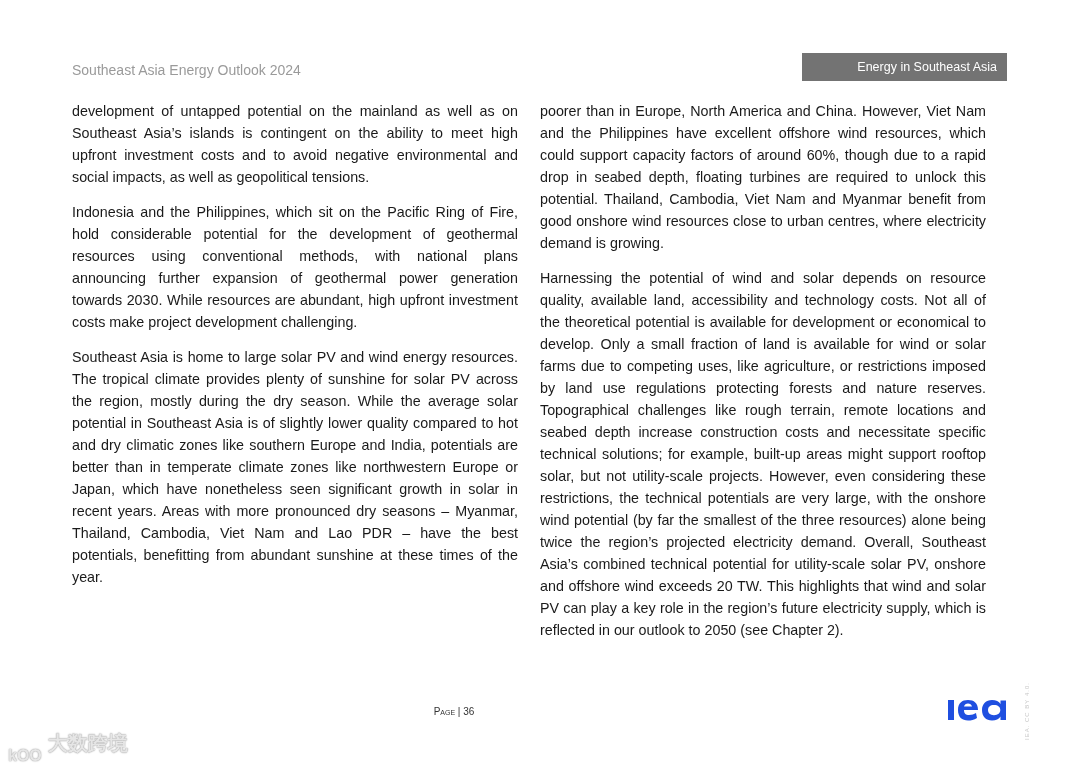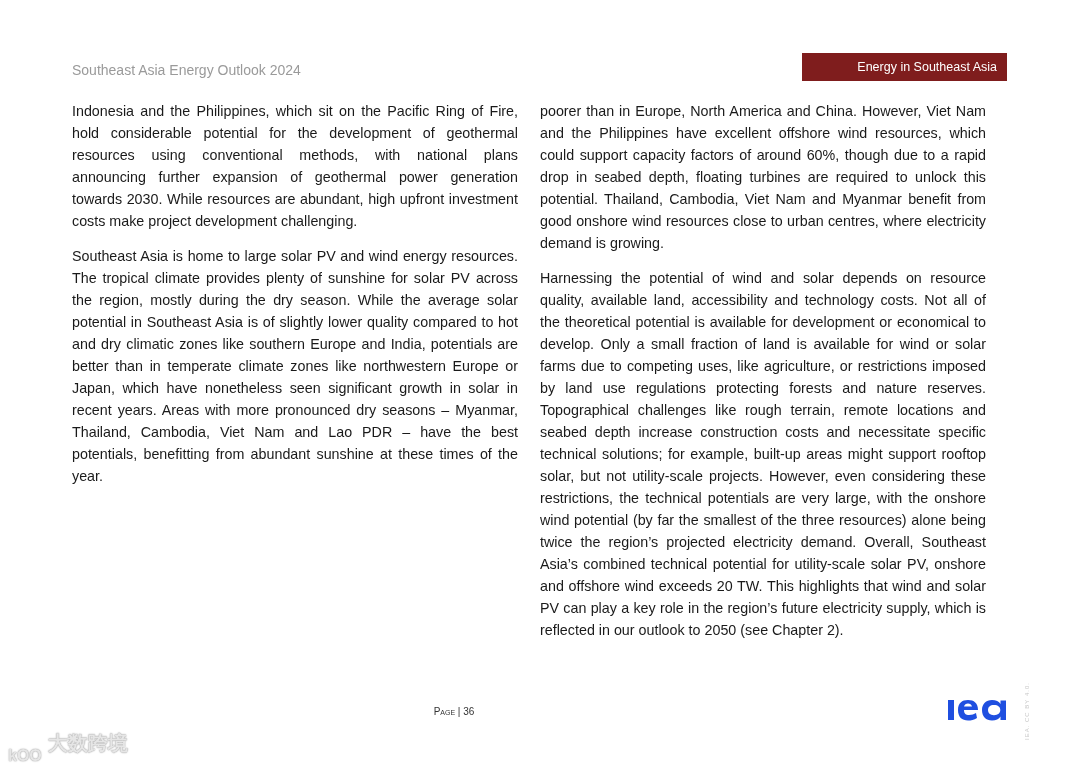--- a/index.html
+++ b/index.html
@@ -5,21 +5,21 @@
   html, body { margin: 0; padding: 0; }
   body {
     width: 1080px; height: 764px; background: #ffffff; position: relative; overflow: hidden;
     font-family: "Liberation Sans", sans-serif; color: #1a1a1a;
   }
   .doc-title {
     position: absolute; left: 72px; top: 46px; font-size: 14px; color: #9a9a9a; margin-top: 16px;
   }
   .section-tag {
     position: absolute; left: 802px; top: 53px; width: 205px; height: 28px;
-    background: #7f1d1d; color: #ffffff; font-size: 12.5px;
+    background: #737373; color: #ffffff; font-size: 12.5px;
     display: flex; align-items: center; justify-content: flex-end; padding-right: 10px; box-sizing: border-box;
   }
   .col {
     position: absolute; top: 100px; width: 446px;
     font-size: 14.3px; line-height: 22px; text-align: justify;
   }
   .col.left { left: 72px; }
   .col.right { left: 528px; margin-left: 12px; }
   .col p { margin: 0 0 13px 0; }
   .page-num {
@@ -44,20 +44,21 @@
 </style>
 </head>
 <body>
 
 <div class="doc-title">Southeast Asia Energy Outlook 2024</div>
 <div class="section-tag">
   <span>Energy in Southeast Asia</span>
 </div>
 
 <div class="col left">
+  <p>development of untapped potential on the mainland as well as on Southeast Asia’s islands is contingent on the ability to meet high upfront investment costs and to avoid negative environmental and social impacts, as well as geopolitical tensions.</p>
   <p>Indonesia and the Philippines, which sit on the Pacific Ring of Fire, hold considerable potential for the development of geothermal resources using conventional methods, with national plans announcing further expansion of geothermal power generation towards 2030. While resources are abundant, high upfront investment costs make project development challenging.</p>
   <p>Southeast Asia is home to large solar PV and wind energy resources. The tropical climate provides plenty of sunshine for solar PV across the region, mostly during the dry season. While the average solar potential in Southeast Asia is of slightly lower quality compared to hot and dry climatic zones like southern Europe and India, potentials are better than in temperate climate zones like northwestern Europe or Japan, which have nonetheless seen significant growth in solar in recent years. Areas with more pronounced dry seasons – Myanmar, Thailand, Cambodia, Viet Nam and Lao PDR – have the best potentials, benefitting from abundant sunshine at these times of the year.</p>
 </div>
 
 <div class="col right">
   <p>poorer than in Europe, North America and China. However, Viet Nam and the Philippines have excellent offshore wind resources, which could support capacity factors of around 60%, though due to a rapid drop in seabed depth, floating turbines are required to unlock this potential. Thailand, Cambodia, Viet Nam and Myanmar benefit from good onshore wind resources close to urban centres, where electricity demand is growing.</p>
   <p>Harnessing the potential of wind and solar depends on resource quality, available land, accessibility and technology costs. Not all of the theoretical potential is available for development or economical to develop. Only a small fraction of land is available for wind or solar farms due to competing uses, like agriculture, or restrictions imposed by land use regulations protecting forests and nature reserves. Topographical challenges like rough terrain, remote locations and seabed depth increase construction costs and necessitate specific technical solutions; for example, built-up areas might support rooftop solar, but not utility-scale projects. However, even considering these restrictions, the technical potentials are very large, with the onshore wind potential (by far the smallest of the three resources) alone being twice the region’s projected electricity demand. Overall, Southeast Asia’s combined technical potential for utility-scale solar PV, onshore and offshore wind exceeds 20 TW. This highlights that wind and solar PV can play a key role in the region’s future electricity supply, which is reflected in our outlook to 2050 (see Chapter 2).</p>
 </div>
 
 <div class="page-num">

